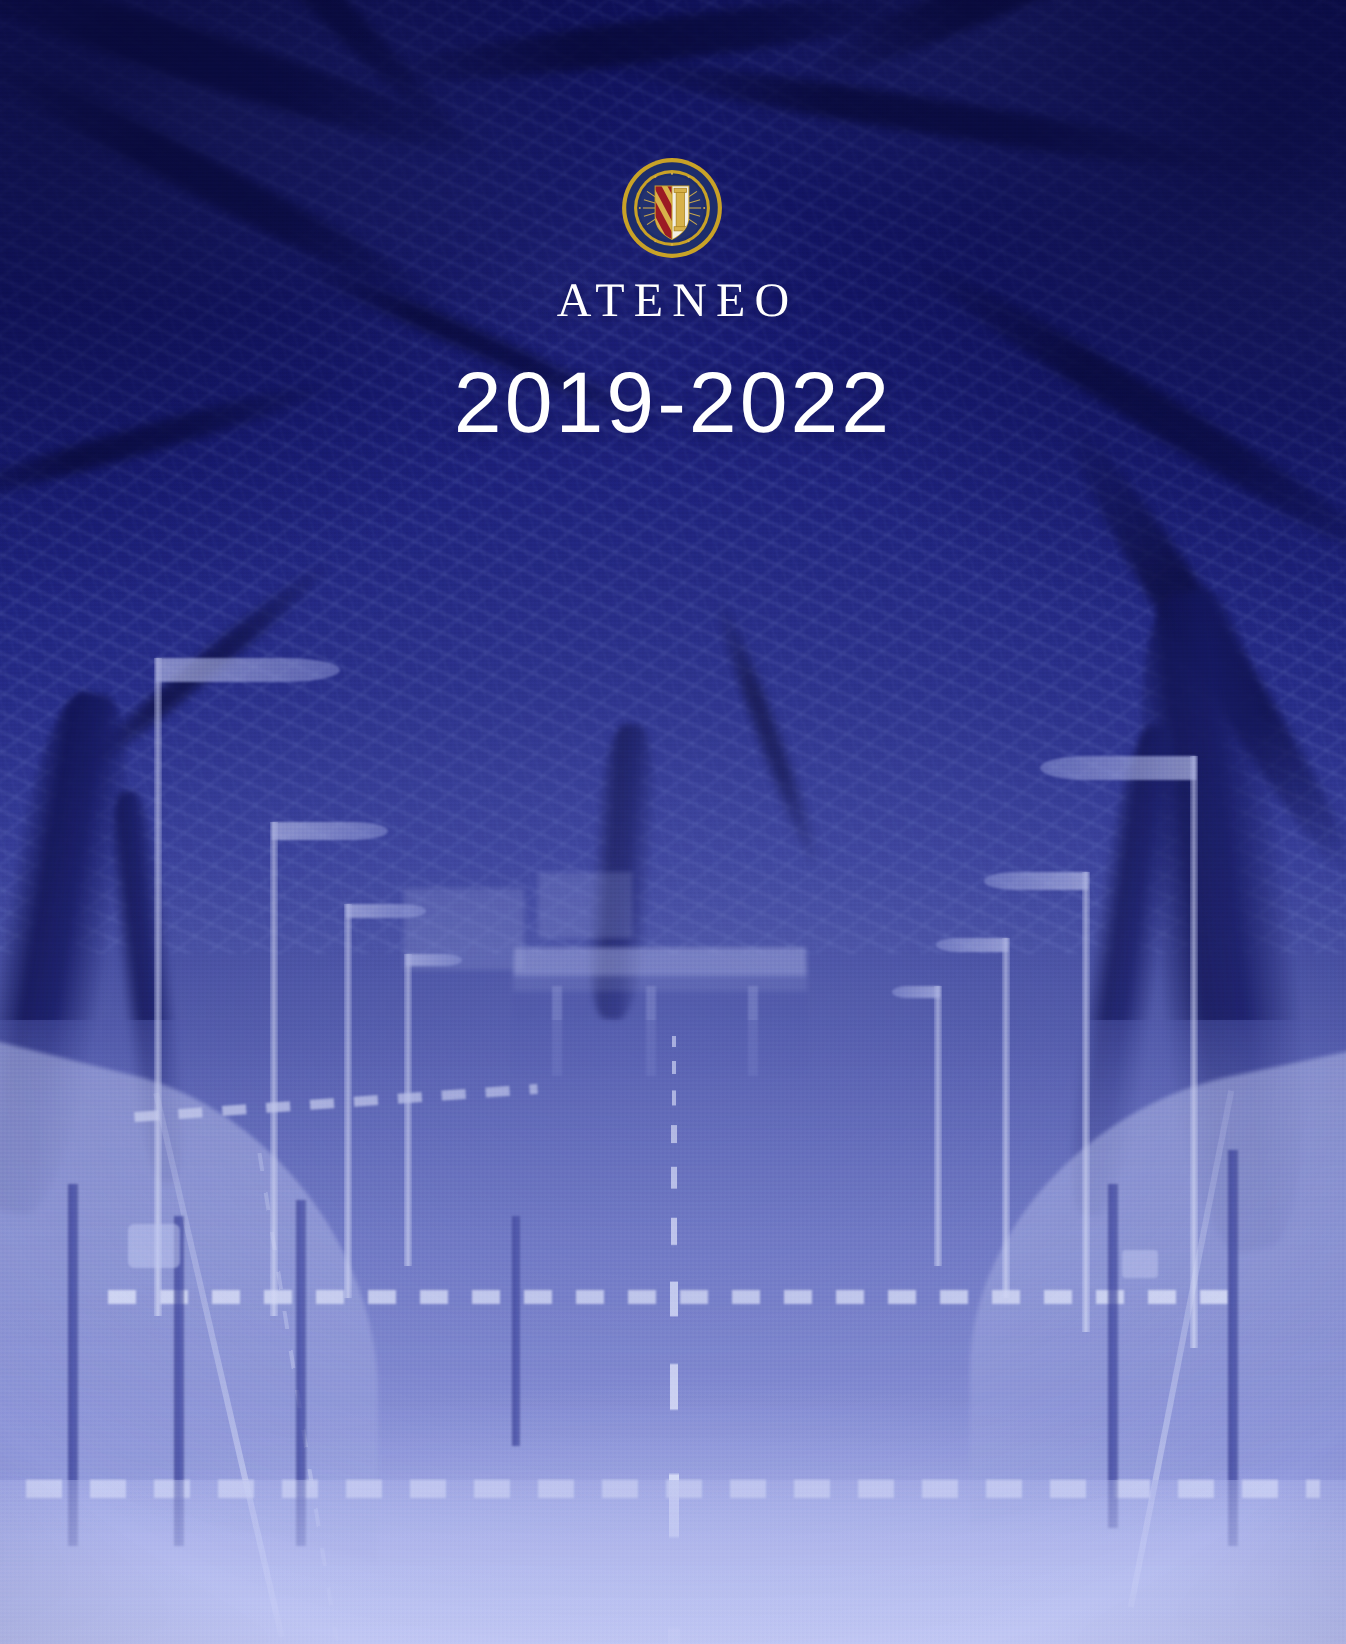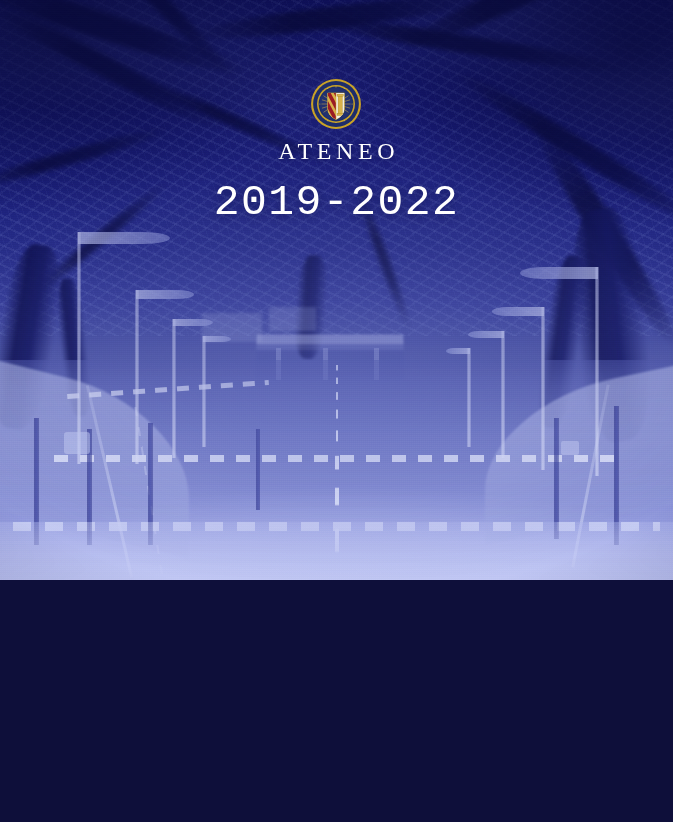--- a/index.html
+++ b/index.html
@@ -8,21 +8,21 @@
     padding: 0;
     background: #0e0f3a;
   }
   body {
     font-family: "Liberation Serif", serif;
   }
 
   .cover {
     position: relative;
     width: 673px;
-    height: 580px;
+    height: 822px;
     overflow: hidden;
     background: #1c1f84;
     isolation: isolate;
   }
 
   
   .scene {
     position: absolute;
     inset: 0;
     overflow: hidden;
@@ -368,21 +368,21 @@
     font-size: 46px;
     line-height: 1;
     letter-spacing: -0.3px;
     text-shadow: 0 2px 10px rgba(8,10,60,0.5);
     white-space: nowrap;
   }
 
   .subtitle {
     margin-top: 18px;
     color: #ffffff;
-    font-family: Liberation Mono, monospace;
+    font-family: Liberation Sans, sans-serif;
     font-weight: 300;
     font-size: 43px;
     line-height: 1;
     letter-spacing: 1.5px;
     text-shadow: 0 2px 9px rgba(8,10,60,0.45);
     white-space: nowrap;
   }
 </style>
 </head>
 <body>

